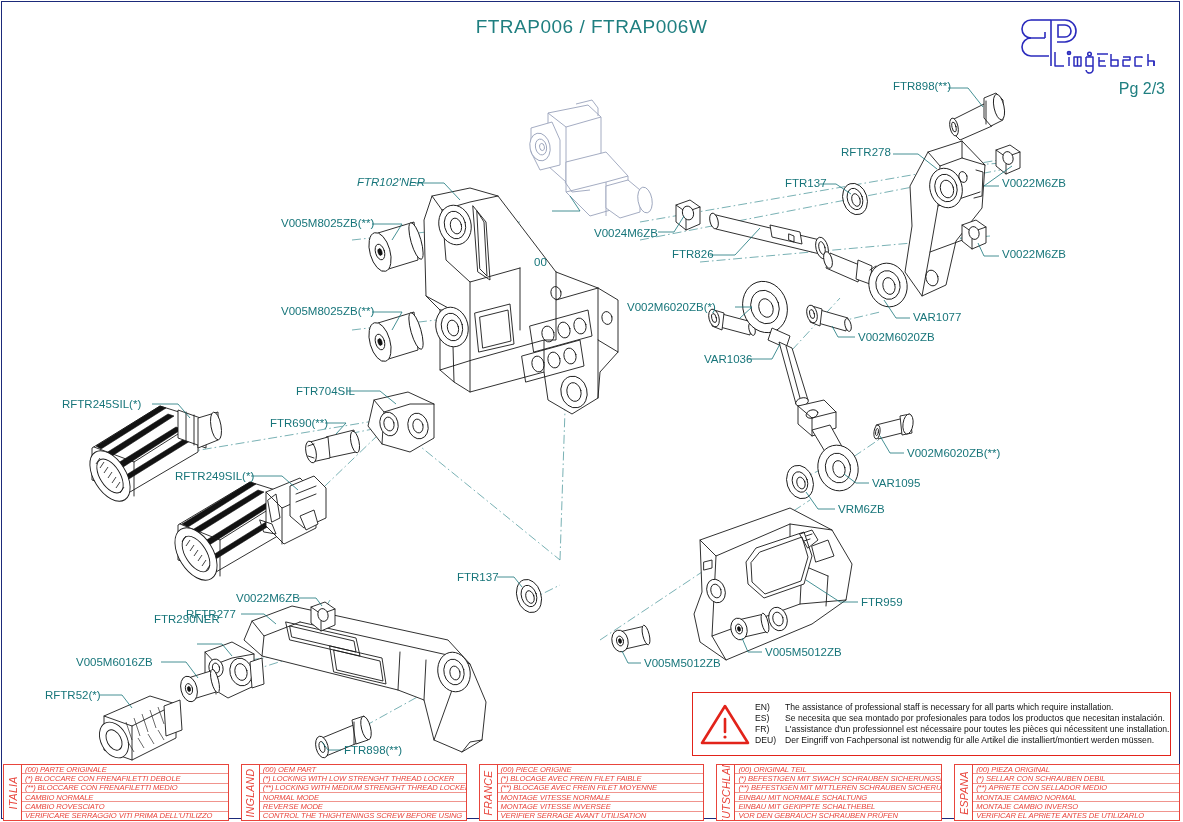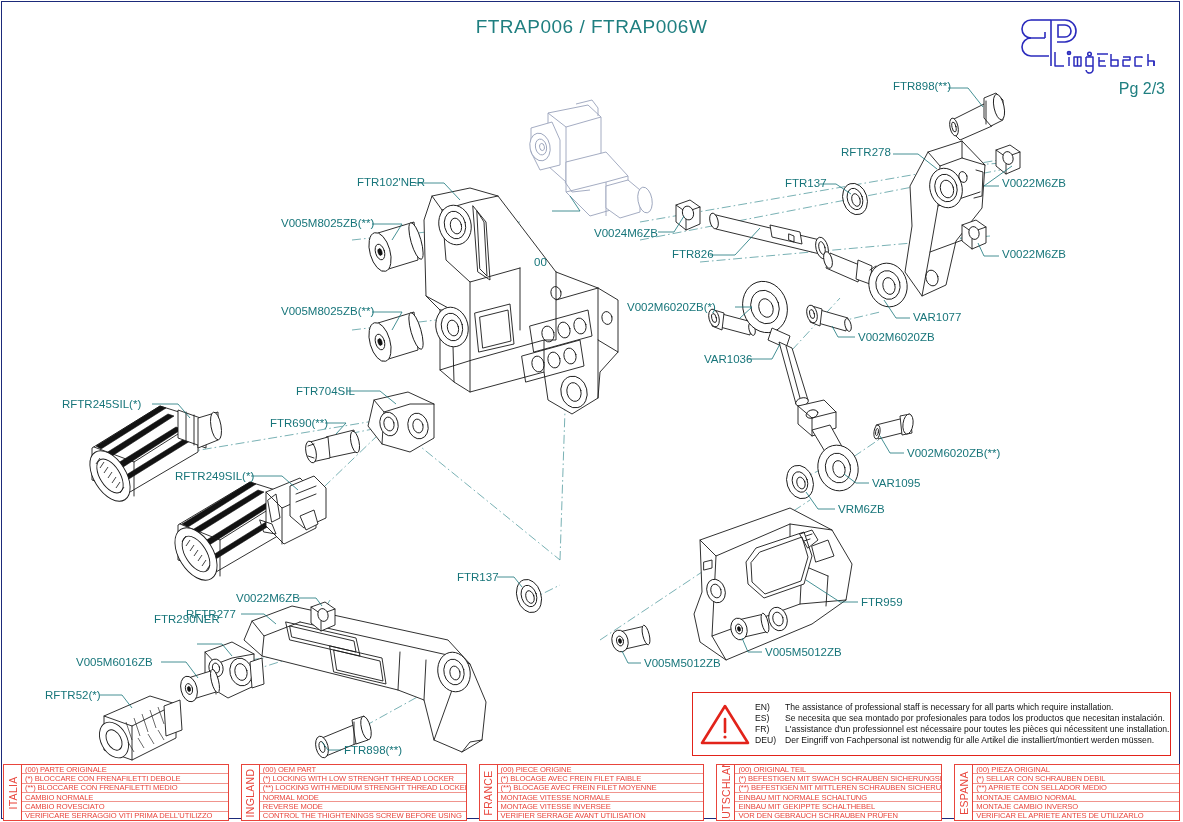--- a/index.html
+++ b/index.html
@@ -32,21 +32,21 @@
   .warn{position:absolute;left:692px;top:692px;width:479px;height:64px;
         border:1.6px solid #e2231a;box-sizing:border-box;background:#fff;
         display:flex;align-items:center;}
   .warn .tri{flex:0 0 52px;height:44px;margin-left:6px;}
   .warn .wtxt{flex:1 1 auto;padding-left:4px;padding-right:4px;}
   .wrow{font-size:8.6px;color:#111;line-height:1.29;white-space:nowrap;}
   .wrow b{display:inline-block;width:30px;font-weight:normal;}
 
   
   .legends{position:absolute;left:3px;top:764px;width:1177px;height:57px;
-           display:flex;gap:12px;}
+           display:flex;gap:12px;font-style:italic;}
   .lgbox{flex:1 1 0;border:1px solid #e8453c;box-sizing:border-box;
          display:flex;background:#fff;overflow:hidden;}
   .lgcountry{flex:0 0 17px;border-right:1px solid #e8453c;position:relative;}
   .lgcountry span{position:absolute;left:50%;top:50%;
       transform:translate(-50%,-50%) rotate(-90deg);
       font-size:10.5px;color:#e8453c;white-space:nowrap;letter-spacing:.3px;}
   .lgrows{flex:1 1 auto;display:flex;flex-direction:column;}
   .lgrow{flex:1 1 0;border-bottom:1px solid #f0948d;font-size:7.6px;
          color:#e8453c;padding-left:3px;display:flex;align-items:center;
          white-space:nowrap;overflow:hidden;letter-spacing:-.1px;}
@@ -518,21 +518,21 @@
       <path class="lead" d="M341 750 L328 750 L322 742"></path>
     </g>
   </svg>
 
   <div id="labels">
       <div class="lbl" style="left: 893px; top: 81px;">FTR898(**)</div>
       <div class="lbl" style="left: 841px; top: 147px;">RFTR278</div>
       <div class="lbl" style="left: 1002px; top: 178px;">V0022M6ZB</div>
       <div class="lbl" style="left: 785px; top: 178px;">FTR137</div>
       <div class="lbl" style="left: 1002px; top: 249px;">V0022M6ZB</div>
-      <div class="lbl" style="left: 357px; top: 177px;">FTR102'NER</div>
+      <div class="lbl" style="left: 357px; top: 177px; font-style: italic;">FTR102'NER</div>
       <div class="lbl" style="left: 534px; top: 210px; margin-top: 47px;">00</div>
       <div class="lbl" style="left: 594px; top: 228px;">V0024M6ZB</div>
       <div class="lbl" style="left: 281px; top: 218px;">V005M8025ZB(**)</div>
       <div class="lbl" style="left: 672px; top: 249px;">FTR826</div>
       <div class="lbl" style="left: 281px; top: 306px;">V005M8025ZB(**)</div>
       <div class="lbl" style="left: 627px; top: 302px;">V002M6020ZB(*)</div>
       <div class="lbl" style="left: 913px; top: 312px;">VAR1077</div>
       <div class="lbl" style="left: 858px; top: 332px;">V002M6020ZB</div>
       <div class="lbl" style="left: 704px; top: 354px;">VAR1036</div>
       <div class="lbl" style="left: 296px; top: 386px;">FTR704SIL</div>

